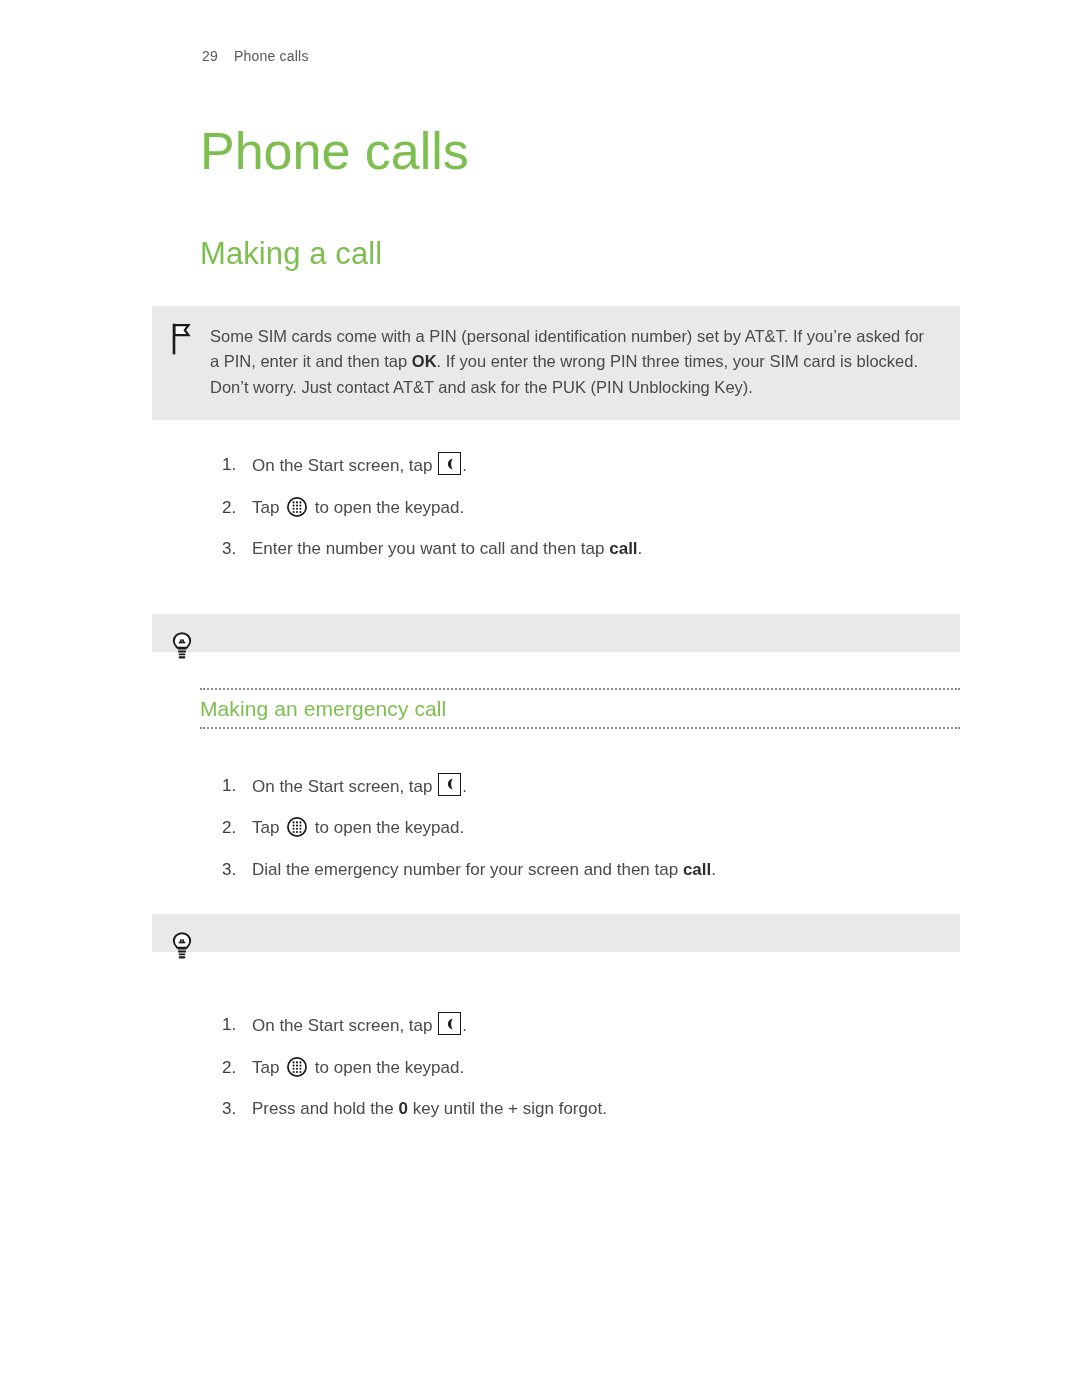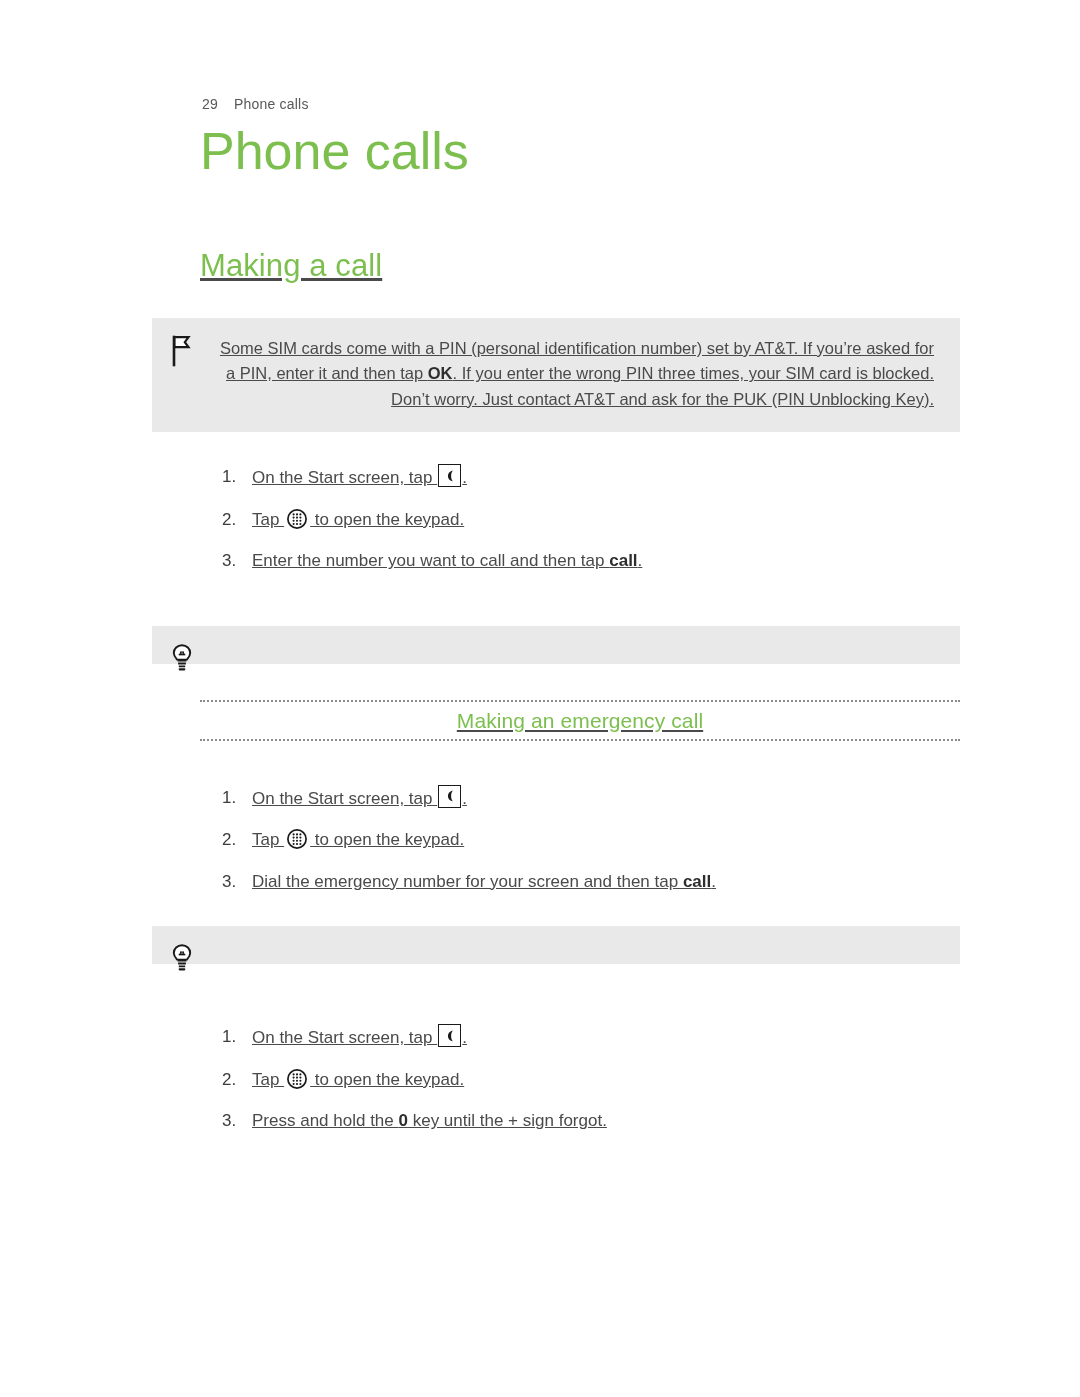--- a/index.html
+++ b/index.html
@@ -28,42 +28,40 @@
     top: 48px;
     display: flex;
     align-items: baseline;
     font-size: 14px;
     color: #585858;
     letter-spacing: .2px;
   }
   .running-header .page-num {
     width: 32px;
     display: inline-block;
-    margin-top: 48px;
   }
 
   
   .chapter-title {
     position: absolute;
     left: 200px;
     top: 88px;
     font-size: 52px;
     font-weight: 400;
     color: #7cbf4e;
     letter-spacing: 0px;
     line-height: 1.1;
   }
 
   
   .content {
     position: absolute;
     left: 200px;
-    top: 248px;
+    top: 236px;
     width: 760px;
-    text-decoration: underline;
   }
 
   h2.section-title {
     margin: 0 0 34px 0;
     font-size: 31px;
     font-weight: 400;
     color: #7cbf4e;
     letter-spacing: .1px;
     line-height: 1.15;
   }
@@ -72,21 +70,20 @@
   .callout {
     position: relative;
     box-sizing: border-box;
     background: #e9e9e9;
     margin-left: -48px;
     width: 808px;
     padding: 18px 26px 20px 58px;
     font-size: 16.5px;
     line-height: 1.55;
     color: #4a4a4a;
-    text-align: right;
   }
   .callout .callout-icon {
     position: absolute;
     left: 15px;
     top: 16px;
     width: 30px;
     height: 34px;
   }
   .callout p {
     margin: 0;
@@ -129,21 +126,20 @@
   h3.subsection {
     margin: 0;
     padding: 7px 0 6px 0;
     font-size: 21px;
     font-weight: 400;
     color: #7cbf4e;
     letter-spacing: .1px;
     border-top: 2px dotted #8b8b8b;
     border-bottom: 2px dotted #8b8b8b;
     width: 760px;
-    text-align: center;
   }
 
   
   .icon-phone-box {
     display: inline-block;
     width: 21px;
     height: 21px;
     border: 1.6px solid #1a1a1a;
     vertical-align: -4px;
     position: relative;

